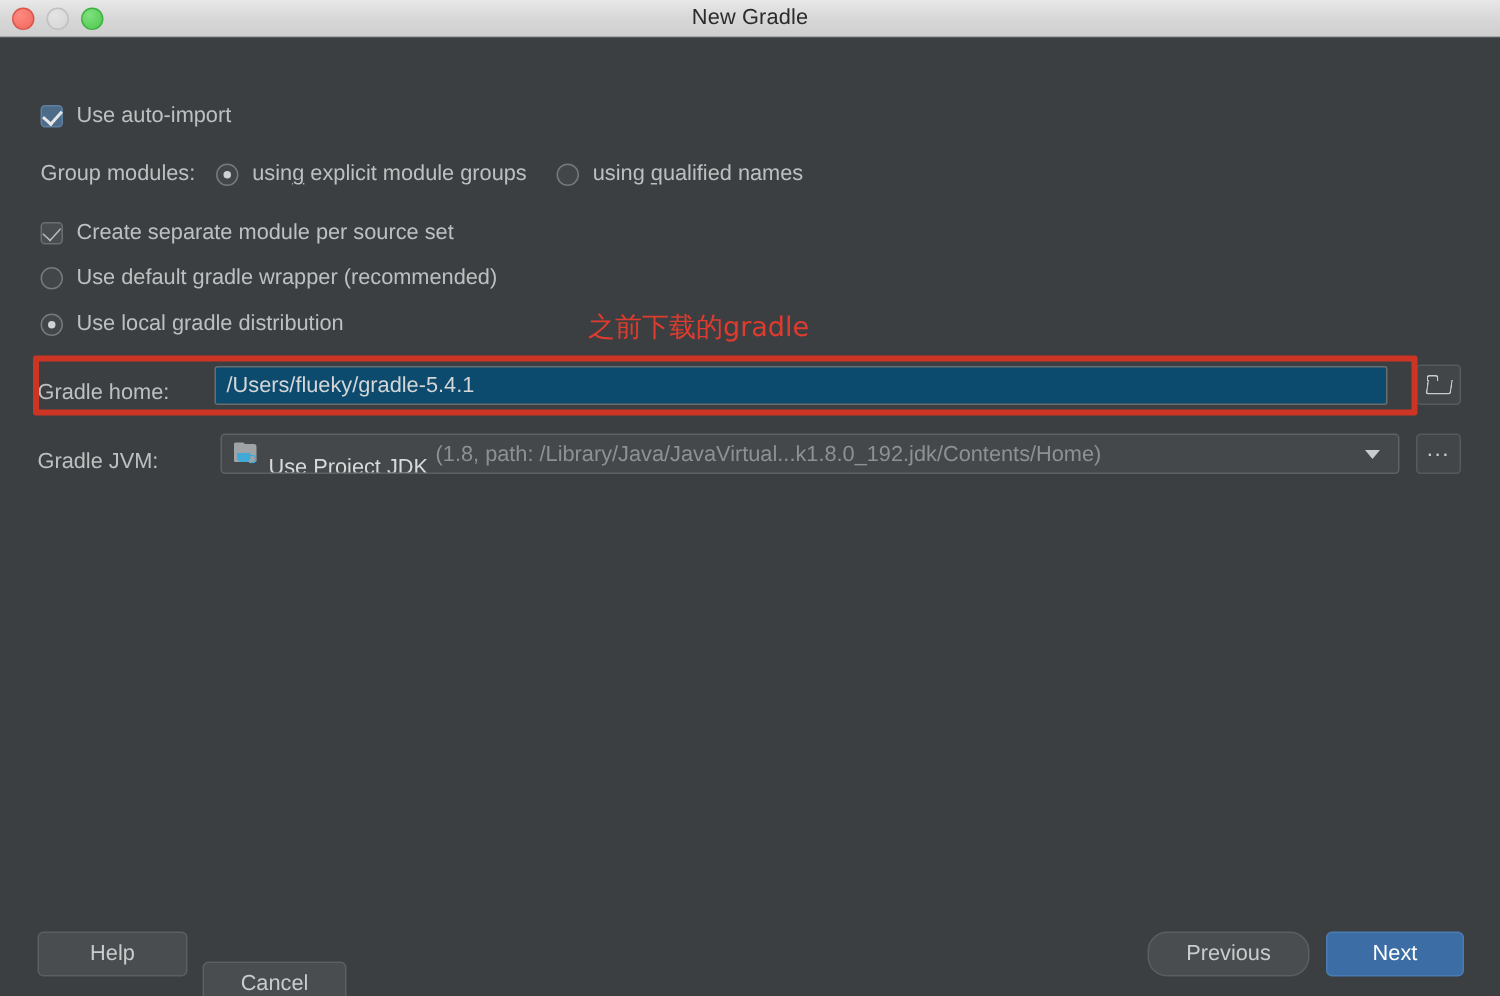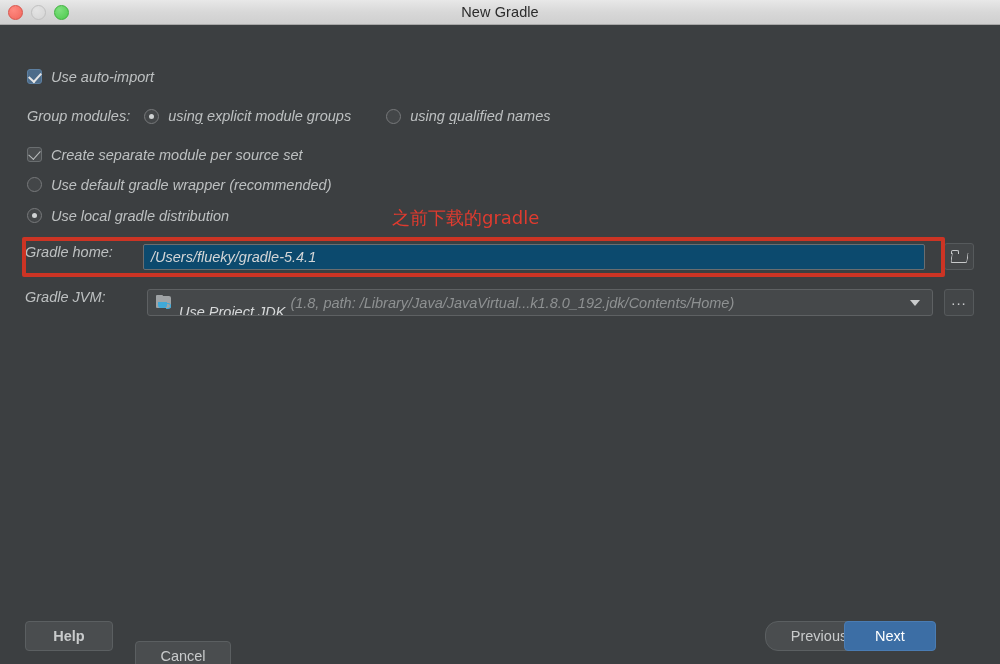--- a/index.html
+++ b/index.html
@@ -62,22 +62,21 @@
     position: relative;
     height: 640px;
     background: #3c3f41;
     color: #bbbbbb;
     font-size: 14.5px;
   }
 
   .row {
     position: absolute;
     display: flex;
-    align-items: flex-start;
-    font-style: italic;
+    align-items: flex-end;
   }
 
   
   .cb {
     width: 15px;
     height: 15px;
     border-radius: 3px;
     box-sizing: border-box;
     position: relative;
     flex: none;
@@ -282,21 +281,21 @@
     </div>
 
     <div class="row" style="left:27px; top:83px;">
       <span class="field-label">Group modules:</span>
       <span style="display:flex; align-items:center; margin-left:14px;">
         <span class="rb">
             <span class="inner"></span>
           </span>
         <span class="lbl"><span id="gm0a">usin</span><span class="mn" id="gm0b">g</span><span id="gm0c"> explicit module groups</span></span>
       </span>
-      <span style="display:flex; align-items:center; margin-left:35px;">
+      <span style="display:flex; align-items:center; margin-left:20px;">
         <span class="rb"></span>
         <span class="lbl"><span id="gm1a">using </span><span class="mn" id="gm1b">q</span><span id="gm1c">ualified names</span></span>
       </span>
     </div>
 
     <div class="row" style="left:27px; top:122px;">
       <span class="cb on-grey">
           <span class="tick"></span>
         </span>
       <span class="lbl">Create separate module per source set</span>
@@ -338,19 +337,19 @@
           <span class="cup"></span>
             <span class="handle"></span>
         </span>
         <span class="main">Use Project JDK</span>
         <span class="muted">(1.8, path: /Library/Java/JavaVirtual...k1.8.0_192.jdk/Contents/Home)</span>
         <span class="arrow"></span>
       </span>
     </div>
     <div class="dots-btn" style="position:absolute; left:944px; top:264px;">...</div>
 
-    <div class="btn" style="left:25px; top:596px; width:88px;font-weight:bold;">Help</div>
+    <div class="btn" style="left:25px; top:596px; width:100px;">Help</div>
     <div class="btn" style="left:135px; top:584px; width:96px;margin-top:32px;">Cancel</div>
     <div class="btn" style="left:765px; top:596px; width:108px;border-radius:13px;">Previous</div>
-    <div class="btn primary" style="left:844px; top:596px; width:92px;text-align:center;">Next</div>
+    <div class="btn primary" style="left:884px; top:596px; width:92px;text-align:center;">Next</div>
 
   </div>
 </div>
 
 </body></html>

